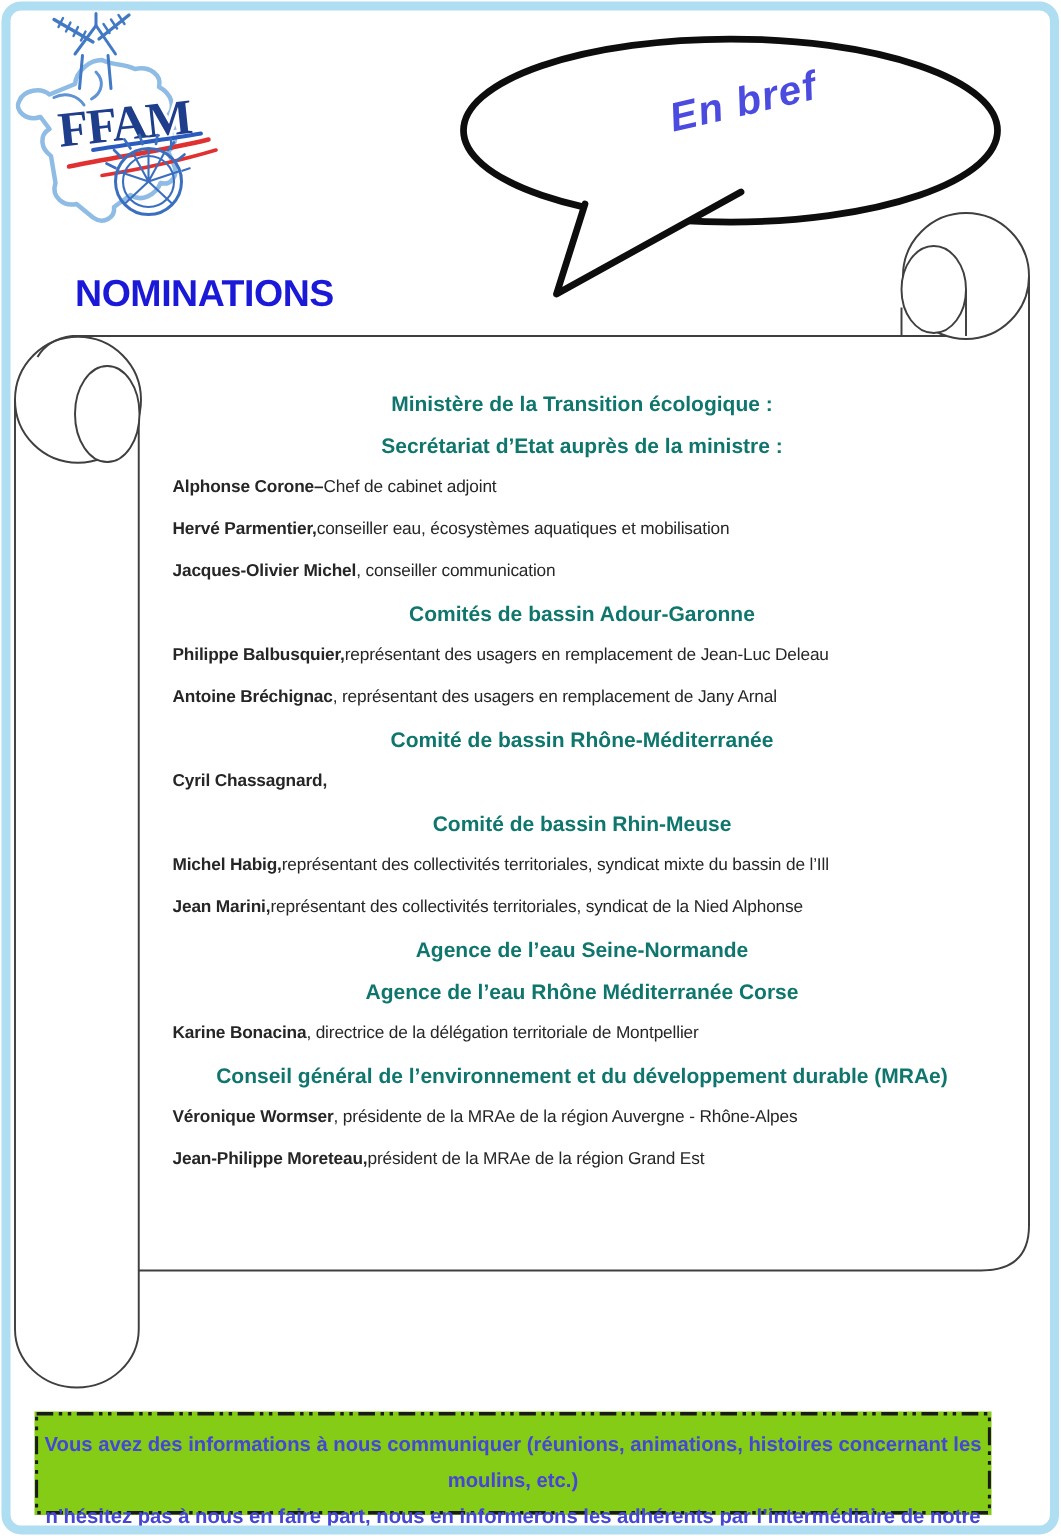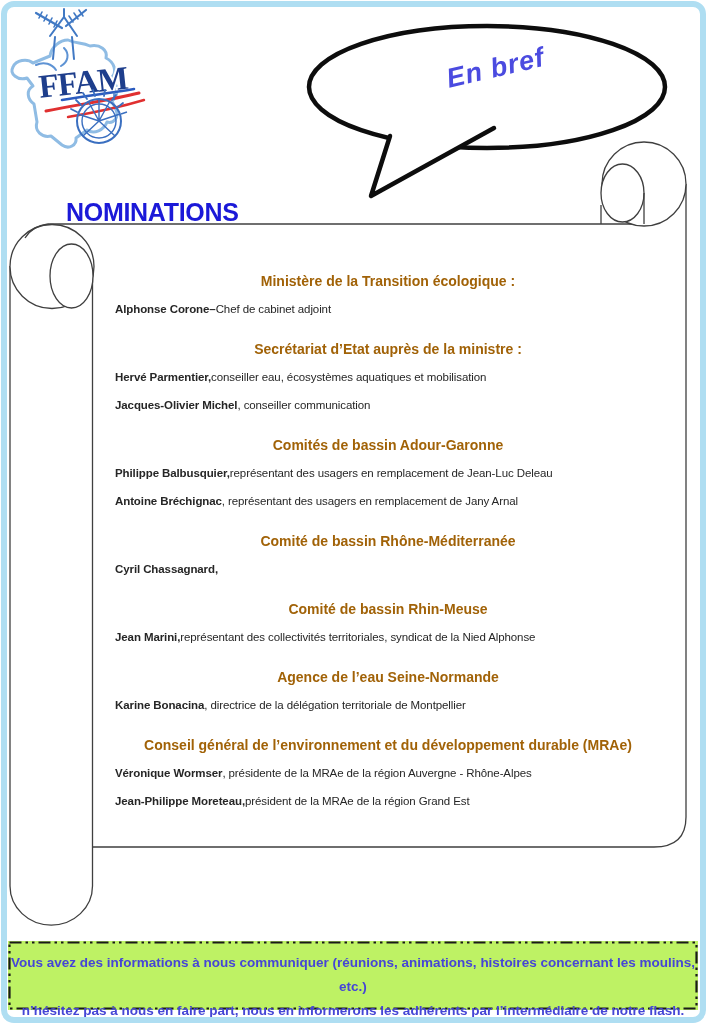--- a/index.html
+++ b/index.html
@@ -12,39 +12,39 @@
     pointer-events:none;z-index:6;
   }
   .logo-svg{position:absolute;left:6px;top:4px;width:146px;height:148px;z-index:3;}
   .bubble-svg{position:absolute;left:0;top:0;width:707px;height:235px;z-index:2;}
   .enbref{
     position:absolute;left:447px;top:64px;z-index:3;
     font-size:27px;font-weight:bold;font-style:italic;color:#4b4be0;
     transform:rotate(-13deg);transform-origin:left center;letter-spacing:1px;
   }
   .main-title{
-    position:absolute;left:50px;top:182px;z-index:4;margin:16px;
+    position:absolute;left:50px;top:182px;z-index:4;margin:0;
     font-size:25px;font-weight:bold;color:#1b19d8;letter-spacing:-0.3px;
   }
   .scroll-svg{position:absolute;left:0;top:0;width:707px;height:1024px;z-index:1;}
   .scroll-content{
     position:absolute;left:115px;top:255px;width:546px;z-index:4;
   }
   .row{height:28px;display:flex;align-items:center;}
   .row.heading{
-    justify-content:center;font-weight:bold;color:#a16207;font-size:14px;margin-top:12px;
+    justify-content:center;font-weight:bold;color:#0f766e;font-size:14px;
   }
   .row.entry{
     justify-content:flex-start;color:#262626;font-size:11.5px;letter-spacing:-0.1px;
     white-space:nowrap;
   }
   .row.entry b{font-weight:bold;}
   .banner{
-    position:absolute;left:8px;top:941px;width:690px;height:69px;z-index:5;
-    background:#bef264;box-sizing:border-box;
+    position:absolute;left:23px;top:941px;width:638px;height:69px;z-index:5;
+    background:#84cc16;box-sizing:border-box;
   }
   .banner-border{position:absolute;inset:0;width:100%;height:100%;}
   .banner-text{
     position:relative;z-index:1;padding-top:10px;text-align:center;
     font-size:13.5px;font-weight:bold;color:#4545d6;line-height:24px;
   }
 </style>
 </head>
 <body>
 
@@ -110,25 +110,25 @@
 
       <circle cx="644" cy="184" r="42" fill="#ffffff"></circle>
       <ellipse cx="622.5" cy="193" rx="21.5" ry="29" fill="#ffffff"></ellipse>
       <path d="M 644,193 V 224"></path>
       <path d="M 601,205 V 224"></path>
     </g>
   </svg>
 
   <div class="scroll-content">
       <div class="row heading">Ministère de la Transition écologique :</div>
+      <div class="row heading">Secrétariat d’Etat auprès de la ministre :</div>
       <div class="row entry">
         <b>Alphonse Corone–</b>
         <span> Chef de cabinet adjoint</span>
       </div>
-      <div class="row heading">Secrétariat d’Etat auprès de la ministre :</div>
       <div class="row entry">
         <b>Hervé Parmentier,</b>
         <span> conseiller eau, écosystèmes aquatiques et mobilisation</span>
       </div>
       <div class="row entry">
         <b>Jacques-Olivier Michel</b>
         <span>, conseiller communication</span>
       </div>
       <div class="row heading">Comités de bassin Adour-Garonne</div>
       <div class="row entry">
@@ -138,24 +138,29 @@
       <div class="row entry">
         <b>Antoine Bréchignac</b>
         <span>, représentant des usagers en remplacement de Jany Arnal</span>
       </div>
       <div class="row heading">Comité de bassin Rhône-Méditerranée</div>
       <div class="row entry">
         <b>Cyril Chassagnard,</b>
       </div>
       <div class="row heading">Comité de bassin Rhin-Meuse</div>
       <div class="row entry">
+        <b>Michel Habig,</b>
+        <span> représentant des collectivités territoriales, syndicat mixte du bassin de l’Ill</span>
+      </div>
+      <div class="row entry">
         <b>Jean Marini,</b>
         <span> représentant des collectivités territoriales, syndicat de la Nied Alphonse</span>
       </div>
       <div class="row heading">Agence de l’eau Seine-Normande</div>
+      <div class="row heading">Agence de l’eau Rhône Méditerranée Corse</div>
       <div class="row entry">
         <b>Karine Bonacina</b>
         <span>, directrice de la délégation territoriale de Montpellier</span>
       </div>
       <div class="row heading">Conseil général de l’environnement et du développement durable (MRAe)</div>
       <div class="row entry">
         <b>Véronique Wormser</b>
         <span>, présidente de la MRAe de la région Auvergne -  Rhône-Alpes</span>
       </div>
       <div class="row entry">

